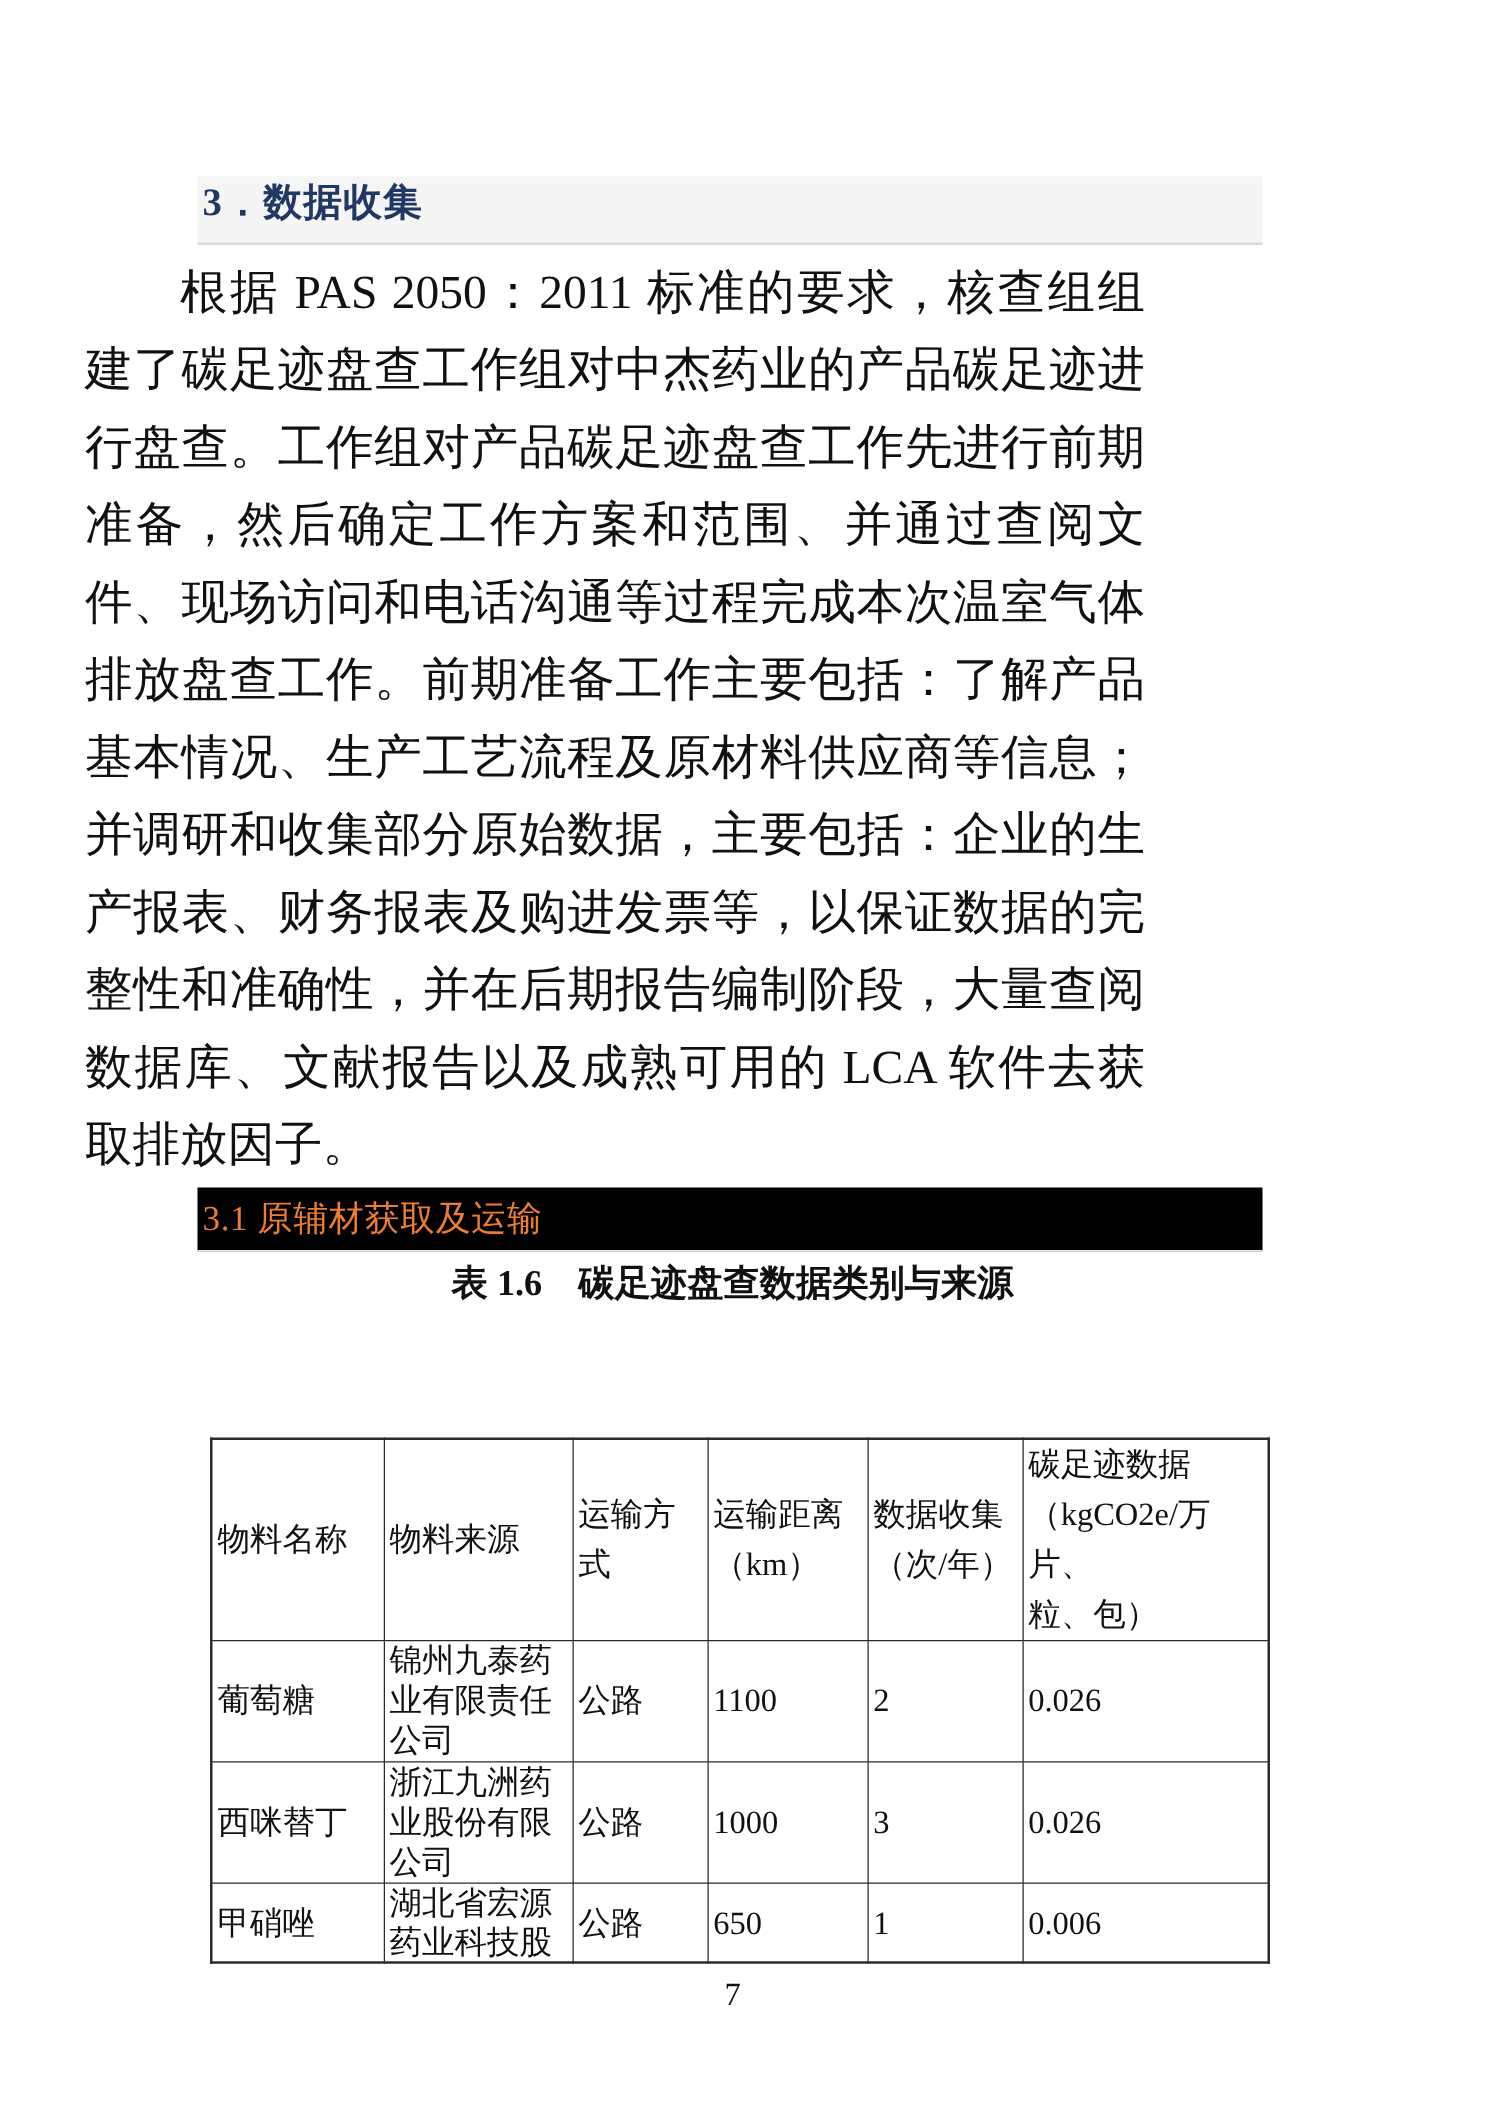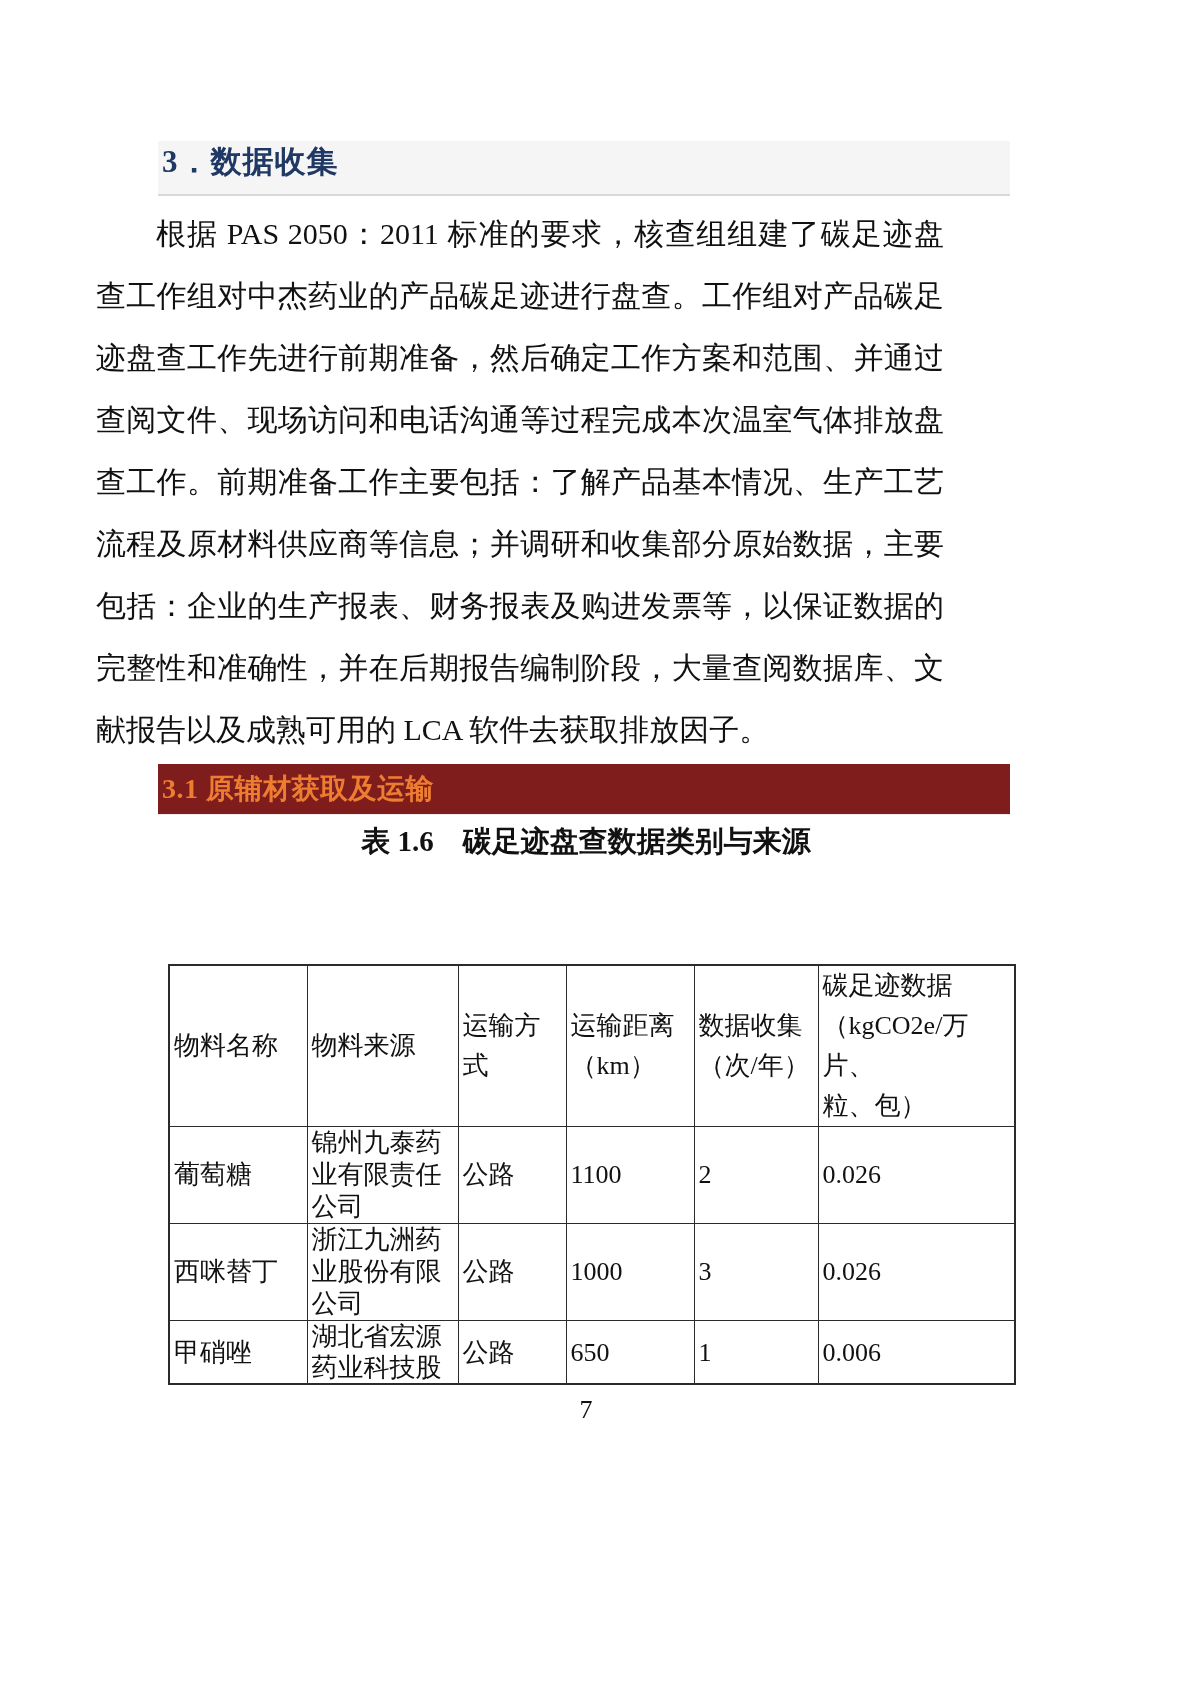--- a/index.html
+++ b/index.html
@@ -23,37 +23,36 @@
   }
   .h1-band span {
     color: #1f3864;
     font-size: 31px;
     font-weight: bold;
     letter-spacing: 1px;
   }
 
   .body-para {
     width: 848px;
-    margin: 0 0 0 96px;
+    margin: 0 0 0 68px;
     text-align: justify;
     text-indent: 2em;
-    font-size: 30px;
+    font-size: 38px;
   }
   .para1 { margin-top: 7px; line-height: 62px; }
   .para2 { margin-top: 9px; line-height: 60px; }
 
   .h2-band {
     margin: 3px 0 0 158px;
     width: 852px; height: 51px;
-    background: #7f1d1d;
+    background: #000000;
     border-bottom: 1px solid #ececef;
     display: flex; align-items: center;
     box-sizing: border-box;
     padding-left: 4px;
-    font-weight: bold;
   }
   .h2-band span {
     color: #ed7d31;
     font-size: 28px;
     letter-spacing: 0.5px;
   }
 
   .caption {
     width: 848px;
     margin: 6px 0 0 162px;

